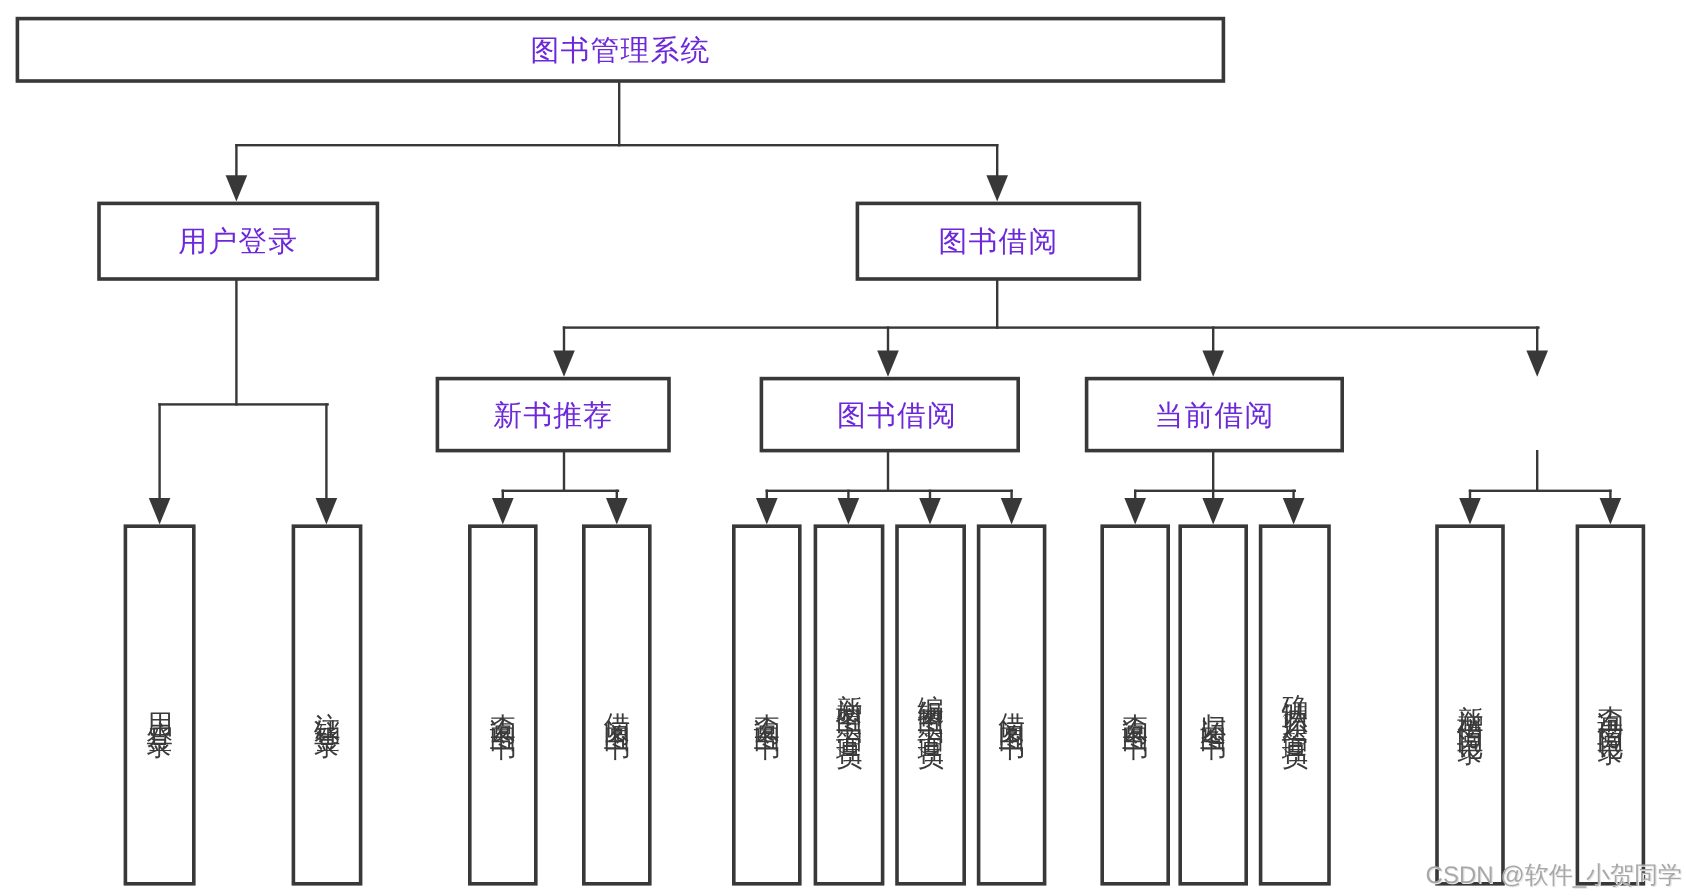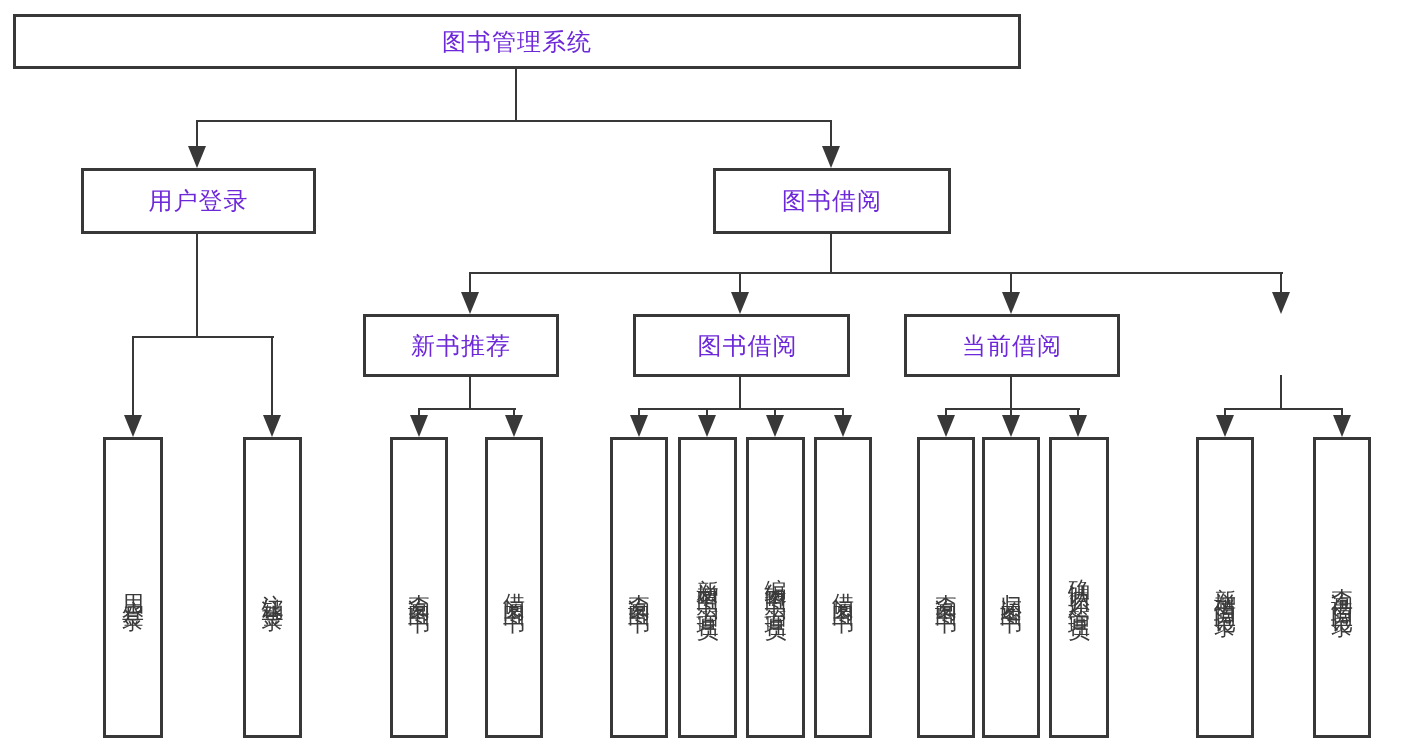--- a/index.html
+++ b/index.html
@@ -154,14 +154,15 @@
     <span class="vtext">确认归还（管理员）</span>
   </div>
 
   <div class="vbox" style="left:1196px;top:437px;width:58px;height:301px;">
     <span class="vtext">新增借阅记录</span>
   </div>
   <div class="vbox" style="left:1313px;top:437px;width:58px;height:301px;">
     <span class="vtext">查询借阅记录</span>
   </div>
 
+  <div class="watermark">CSDN @软件_小贺同学</div>
 
 </div>
 
 </body></html>

